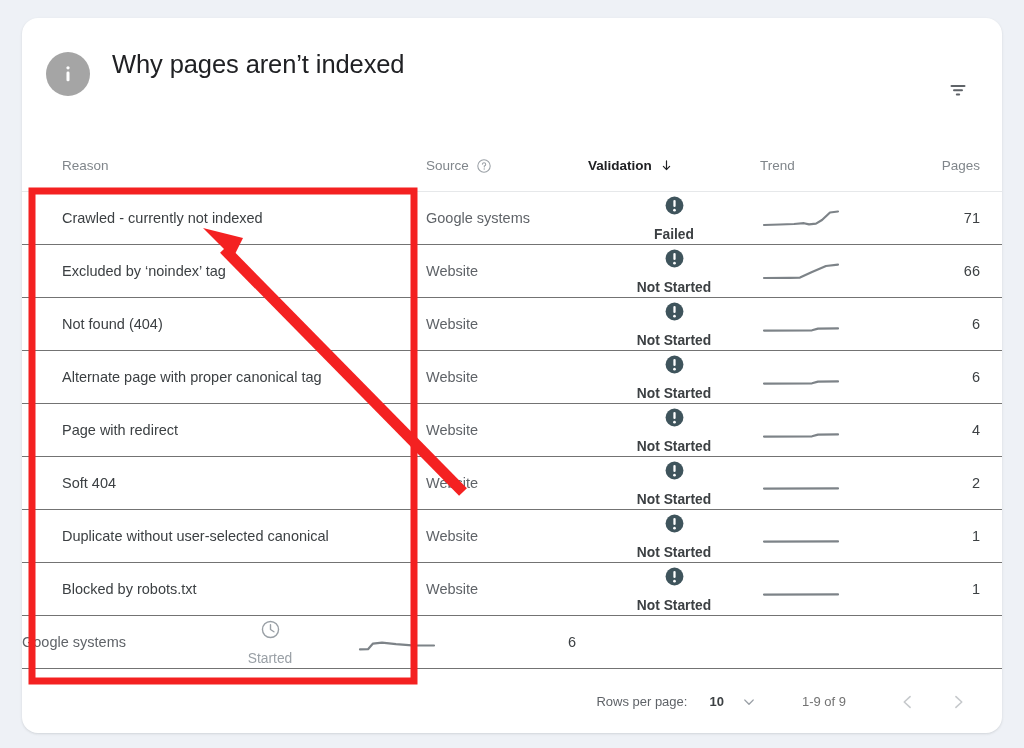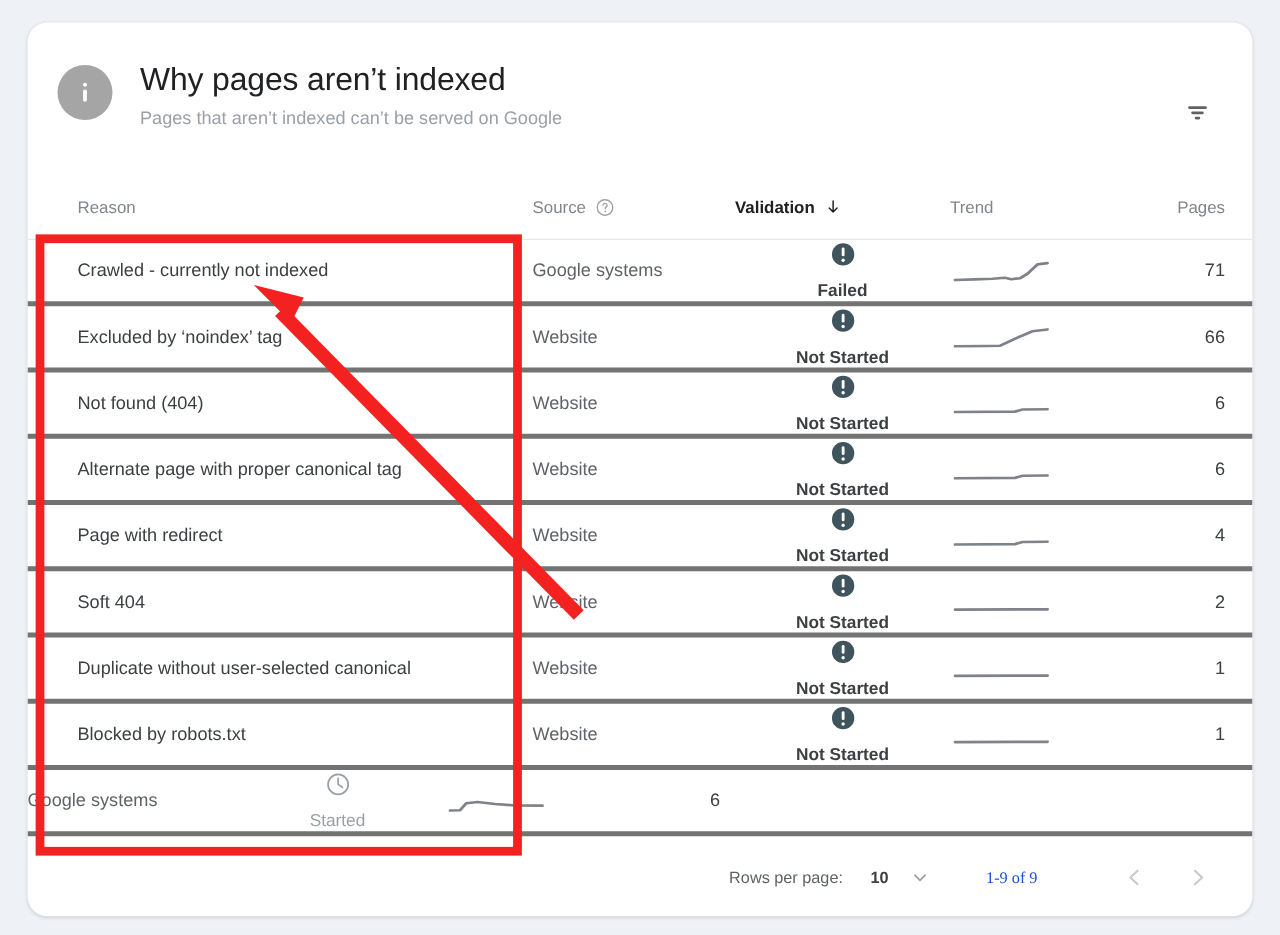--- a/index.html
+++ b/index.html
@@ -94,21 +94,21 @@
     position: absolute;
     left: 0;
     top: 122px;
     width: 980px;
   }
   .t-row {
     position: relative;
     display: flex;
     align-items: center;
     height: 53px;
-    border-bottom: 4px solid #737373;
+    border-bottom: 1px solid #737373;
     box-sizing: border-box;
   }
   .t-head {
     height: 52px;
     border-bottom: 1px solid #e6e8ea;
   }
   .c-reason   { width: 404px; padding-left: 40px; box-sizing: border-box; }
   .c-source   { width: 162px; }
   .c-valid    { width: 172px; }
   .c-trend    { width: 145px; }
@@ -185,23 +185,22 @@
     margin-right: 16px;
   }
   .rpp-caret {
     margin-right: 44px;
     cursor: pointer;
     display: flex;
     align-items: center;
   }
   .range-label {
     font-size: 13px;
-    color: #1d4ed8;
-    margin-right: 60px;
-    font-family: Liberation Serif, serif;
+    color: #737373;
+    margin-right: 44px;
   }
   .pg-btn {
     width: 36px;
     height: 36px;
     display: flex;
     align-items: center;
     justify-content: center;
     cursor: pointer;
     border-radius: 50%;
   }
@@ -224,21 +223,20 @@
   <div class="card">
 
     <div class="card-header">
       <div class="info-icon">
         <svg width="26" height="26" viewBox="0 0 24 24">
           <circle cx="12" cy="6.3" r="1.5" fill="#ffffff"></circle>
           <rect x="10.6" y="9.8" width="2.8" height="9" rx="1.2" fill="#ffffff"></rect>
         </svg>
       </div>
       <div class="header-title">Why pages aren’t indexed</div>
-      <div class="header-sub">Pages that aren’t indexed can’t be served on Google</div>
       <button class="filter-btn">
         <svg width="24" height="24" viewBox="0 0 24 24">
           <rect x="4.5" y="7" width="15" height="2.1" rx="1.05" fill="#5f6368"></rect>
           <rect x="7" y="11.2" width="10" height="2.1" rx="1.05" fill="#5f6368"></rect>
           <rect x="9.8" y="15.4" width="4.4" height="2.1" rx="1.05" fill="#5f6368"></rect>
         </svg>
       </button>
     </div>
 
     <div class="table">

